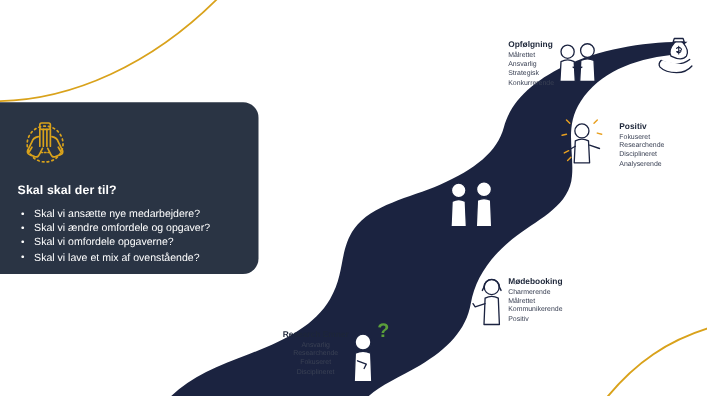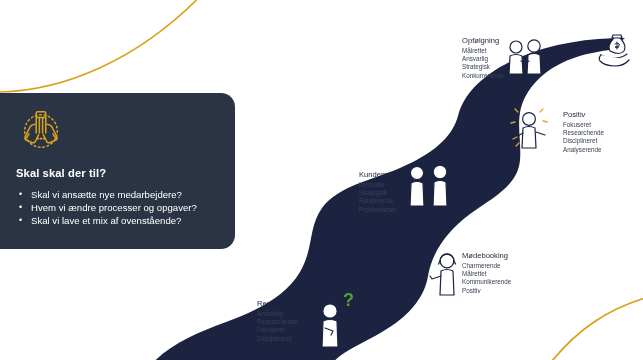--- a/index.html
+++ b/index.html
@@ -53,35 +53,35 @@
     color: #ffffff;
   }
   
   .stage {
     position: absolute;
     z-index: 6;
     white-space: nowrap;
   }
   .stage-title {
     font-size: 7.6px;
-    font-weight: normal;
+    font-weight: bold;
     color: #1d2639;
     line-height: 9.6px;
     margin-bottom: 1px;
   }
   .stage-trait {
     font-size: 6.3px;
     color: #3a4154;
     line-height: 8.4px;
   }
   #stage-opfoelgning { left: 462px; top: 36px; }
   #stage-tilbud      { left: 563px; top: 110px; }
   #stage-kundemoede  { left: 359px; top: 170px; }
   #stage-medebooking { left: 462px; top: 251px; }
-  #stage-research    { left: 257px; top: 299px; }
+  #stage-research    { left: 257px; top: 299px; text-align: center; }
 </style>
 </head>
 <body>
 
 <div id="slide">
 
   <svg id="bg-svg" viewBox="0 0 643 360">
     <path d="M -5 92 C 60 92 140 62 210 -14" fill="none" stroke="#d9a21b" stroke-width="1.6"></path>
     <path d="M 548 366 C 576 330 608 308 652 296" fill="none" stroke="#d9a21b" stroke-width="1.8"></path>
   </svg>
@@ -172,48 +172,42 @@
         <path d="M 19 11 v 16 M 22.3 11 v 16 M 25.7 11 v 16 M 29 11 v 16"></path>
         <path d="M 17.5 18 q -5 1 -6 5 l -4 8 q -1 3 2 4 l 5 2 q 3 1 4 -2 l 3 -6"></path>
         <path d="M 30.5 18 q 5 1 6 5 l 4 8 q 1 3 -2 4 l -5 2 q -3 1 -4 -2 l -3 -6"></path>
         <path d="M 11.5 28 l -3 5 M 36.5 28 l 3 5"></path>
         <path d="M 20 33 h 8" stroke-dasharray="1.4 2"></path>
       </g>
     </svg>
     <div id="card-title">Skal skal der til?</div>
     <ul id="card-list">
       <li>Skal vi ansætte nye medarbejdere?</li>
-      <li>Hvem vi ændre processer og opgaver?</li>
+      <li>Skal vi ændre omfordele og opgaver?</li>
+      <li>Skal vi omfordele opgaverne?</li>
       <li>Skal vi lave et mix af ovenstående?</li>
     </ul>
   </div>
 
   <div class="stage" id="stage-opfoelgning">
     <div class="stage-title">Opfølgning</div>
     <div class="stage-trait">Målrettet</div>
     <div class="stage-trait">Ansvarlig</div>
     <div class="stage-trait">Strategisk</div>
     <div class="stage-trait">Konkurrerende</div>
   </div>
 
   <div class="stage" id="stage-tilbud">
     <div class="stage-title">Positiv</div>
     <div class="stage-trait">Fokuseret</div>
     <div class="stage-trait">Researchende</div>
     <div class="stage-trait">Disciplineret</div>
     <div class="stage-trait">Analyserende</div>
   </div>
 
-  <div class="stage" id="stage-kundemoede">
-    <div class="stage-title">Kundemøde</div>
-    <div class="stage-trait">Innovativ</div>
-    <div class="stage-trait">Strategisk</div>
-    <div class="stage-trait">Relaterende</div>
-    <div class="stage-trait">Problemløser</div>
-  </div>
 
   <div class="stage" id="stage-medebooking">
     <div class="stage-title">Mødebooking</div>
     <div class="stage-trait">Charmerende</div>
     <div class="stage-trait">Målrettet</div>
     <div class="stage-trait">Kommunikerende</div>
     <div class="stage-trait">Positiv</div>
   </div>
 
   <div class="stage" id="stage-research">

